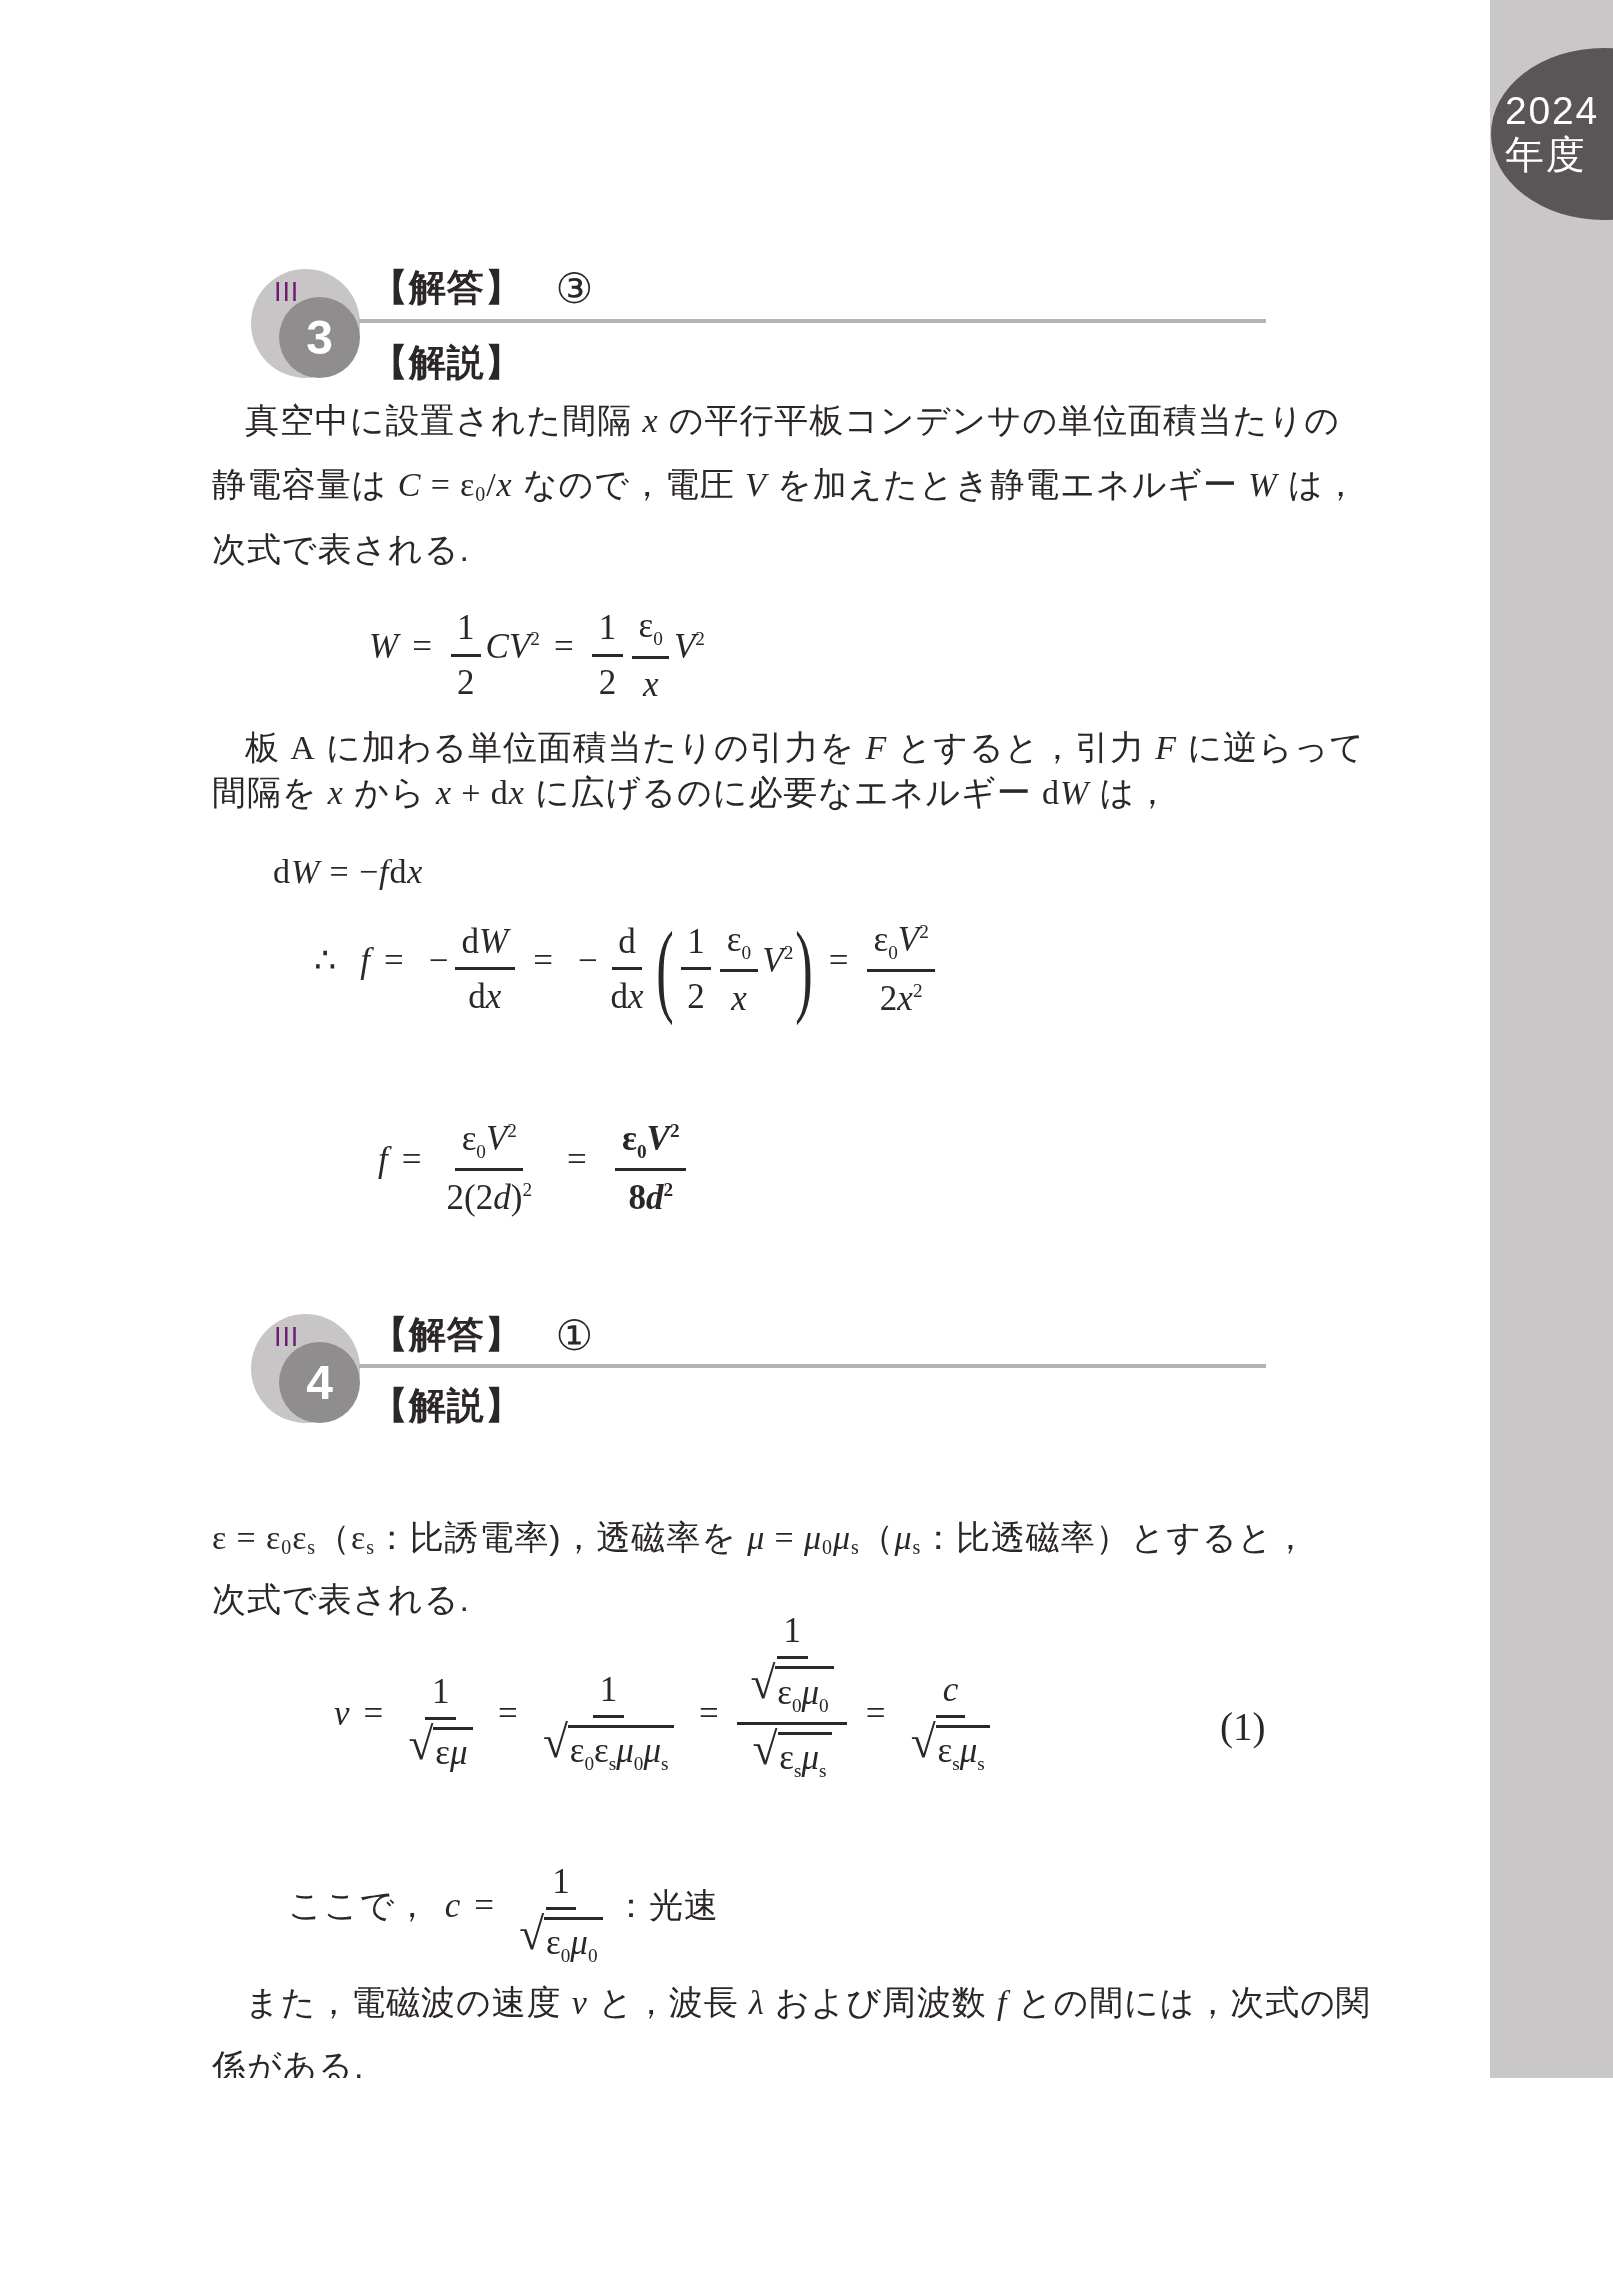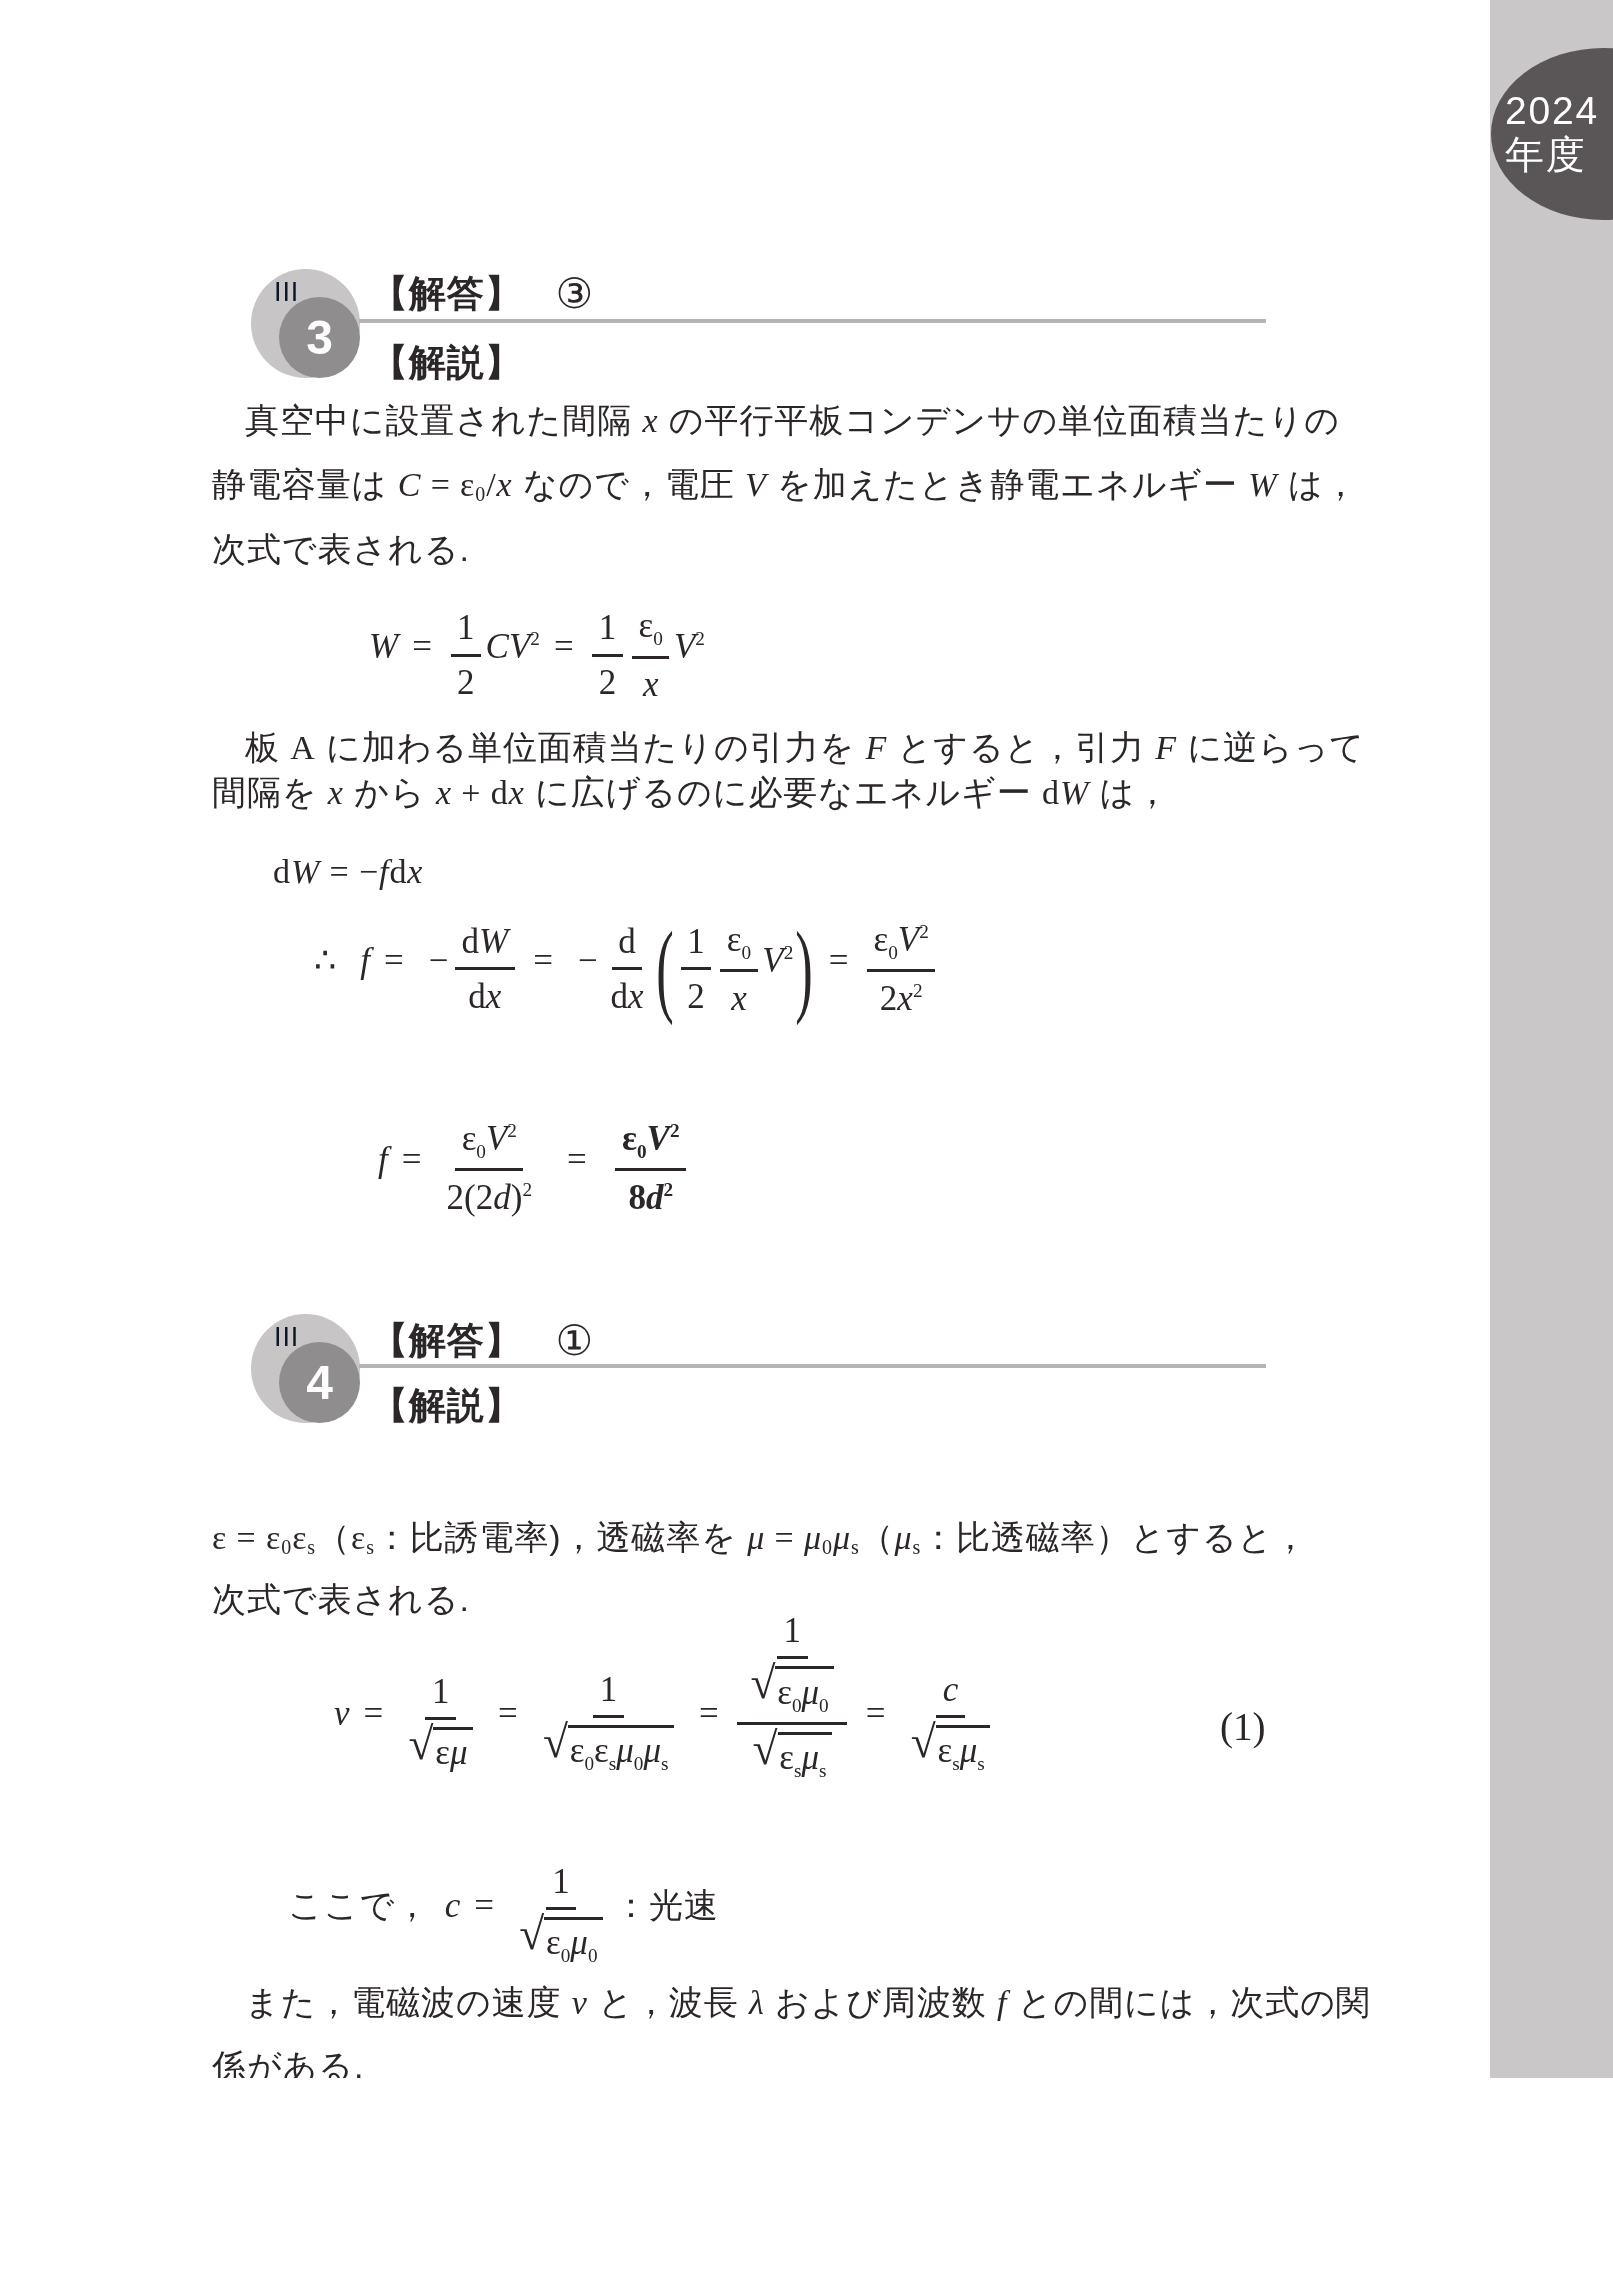--- a/index.html
+++ b/index.html
@@ -6,26 +6,26 @@
   html,body{background:#ffffff;}
   .page{position:relative;width:1613px;height:2078px;background:#ffffff;overflow:hidden;
         font-family:"Liberation Sans",sans-serif;color:#2b2627;}
   
   .year-band{position:absolute;top:0;right:0;width:123px;height:2289px;background:#c9c7c8;}
   .year-circle{position:absolute;top:48px;left:1491px;width:225px;height:172px;border-radius:50%;background:#5a5557;}
   .year-text{position:absolute;top:89px;left:1505px;color:#ffffff;font-size:39px;line-height:44px;letter-spacing:1.8px;}
   
   .badge{position:absolute;width:109px;height:109px;}
   .badge-light{position:absolute;inset:0;border-radius:50%;background:#c7c5c6;}
-  .badge-roman{position:absolute;left:23px;top:8.3px;font-size:27px;font-weight:500;color:#0f172a;letter-spacing:0.9px;}
+  .badge-roman{position:absolute;left:23px;top:8.3px;font-size:27px;font-weight:500;color:#701a75;letter-spacing:0.9px;}
   .badge-dark{position:absolute;left:28px;top:28px;width:81px;height:81px;border-radius:50%;background:#8f8d8e;
               display:flex;align-items:center;justify-content:center;}
   .badge-num{color:#ffffff;font-size:48px;font-weight:bold;}
   
-  .answer-row{position:absolute;display:flex;align-items:flex-start;gap:33px;height:44px;}
+  .answer-row{position:absolute;display:flex;align-items:flex-end;gap:33px;height:44px;}
   .hlabel{font-size:37px;font-weight:bold;letter-spacing:0.9px;}
   .hcircled{font-size:42px;font-family:"Liberation Serif",serif;}
   .hrule{position:absolute;height:3.7px;background:#b5b3b4;}
   .klabel{position:absolute;font-size:37px;font-weight:bold;letter-spacing:0.9px;}
   
   .line{position:absolute;font-size:34px;letter-spacing:0.9px;white-space:pre;line-height:44px;}
   .seg-jp{font-family:"Liberation Sans",sans-serif;}
   .seg-it{font-family:"Liberation Serif",serif;font-style:italic;}
   .seg-up{font-family:"Liberation Serif",serif;}
   .seg-sub{font-family:"Liberation Serif",serif;font-size:20px;vertical-align:-0.25em;}

